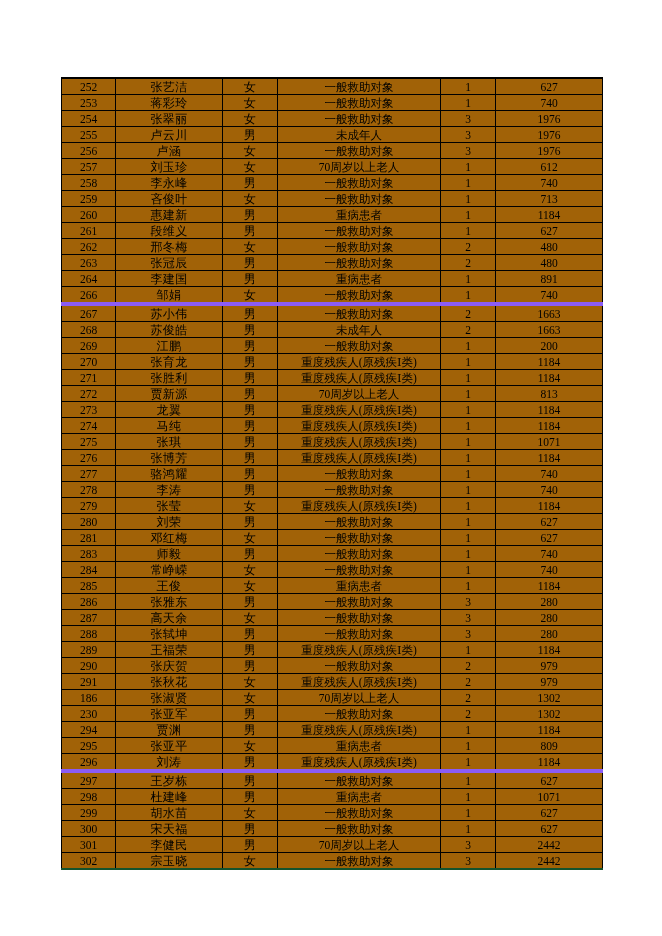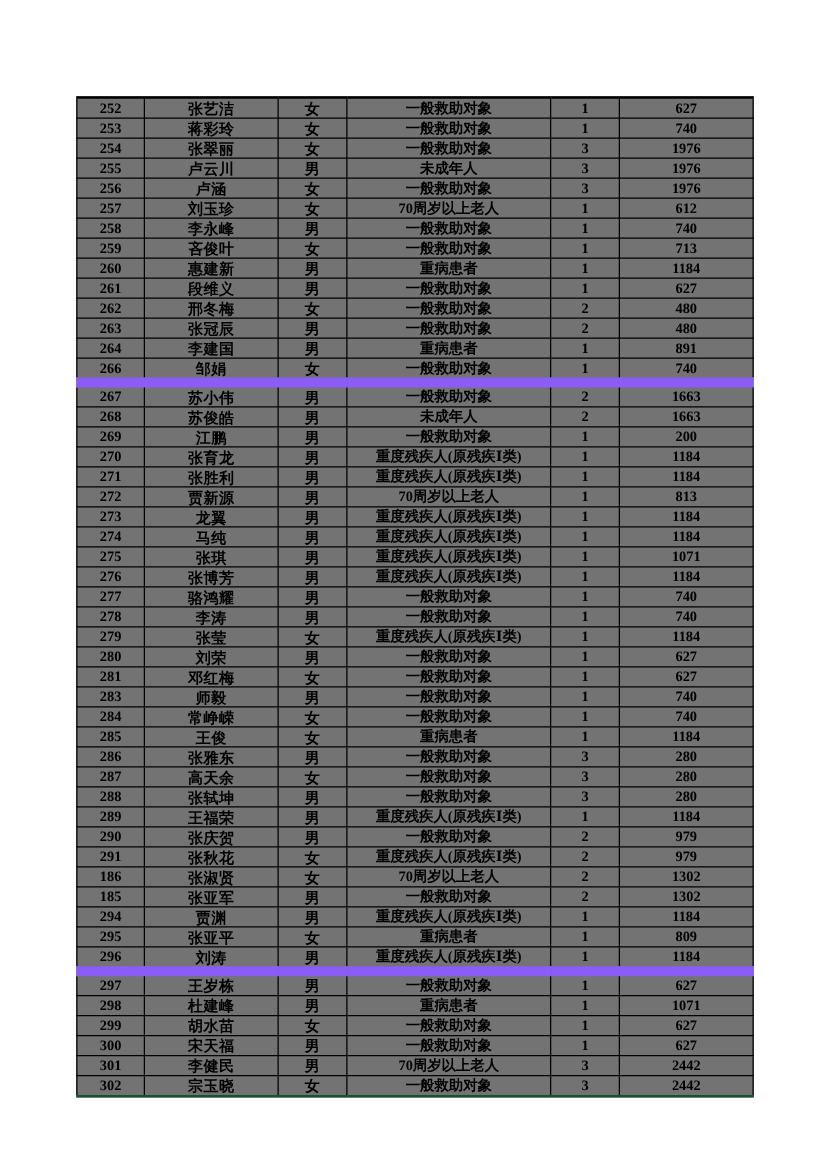--- a/index.html
+++ b/index.html
@@ -23,22 +23,21 @@
   #table-wrap {
     position: absolute;
     left: 61px;
     top: 77px;
     width: 541px;
   }
   table.data-table {
     border-collapse: collapse;
     table-layout: fixed;
     width: 541px;
-    background: #737373;
-    font-weight: bold;
+    background: #a16207;
   }
   table.data-table col.c-id    { width: 54px; }
   table.data-table col.c-name  { width: 107px; }
   table.data-table col.c-sex   { width: 55px; }
   table.data-table col.c-cat   { width: 163px; }
   table.data-table col.c-num   { width: 55px; }
   table.data-table col.c-amt   { width: 107px; }
 
   table.data-table td {
     border: 1px solid #000000;
@@ -46,21 +45,21 @@
     line-height: 14px;
     padding: 0 2px;
     text-align: center;
     vertical-align: middle;
     font-size: 11.5px;
     white-space: nowrap;
     overflow: hidden;
     color: #000000;
   }
   table.data-table tr.thick-top > td {
-    border-top: 8px solid #8b5cf6;
+    border-top: 4px solid #8b5cf6;
   }
   table.data-table tr:first-child > td {
     border-top: 2px solid #000000;
   }
   table.data-table tr:last-child > td {
     border-bottom: 2px solid #14532d;
   }
   table.data-table td.col-id,
   table.data-table td.col-num {
     font-size: 11.5px;
@@ -393,21 +392,21 @@
           </tr>
           <tr>
             <td class="col-id">186</td>
             <td class="col-name">张淑贤</td>
             <td class="col-sex">女</td>
             <td class="col-category">70周岁以上老人</td>
             <td class="col-count">2</td>
             <td class="col-amount">1302</td>
           </tr>
           <tr>
-            <td class="col-id">185</td>
+            <td class="col-id">230</td>
             <td class="col-name">张亚军</td>
             <td class="col-sex">男</td>
             <td class="col-category">一般救助对象</td>
             <td class="col-count">2</td>
             <td class="col-amount">1302</td>
           </tr>
           <tr>
             <td class="col-id">294</td>
             <td class="col-name">贾渊</td>
             <td class="col-sex">男</td>

